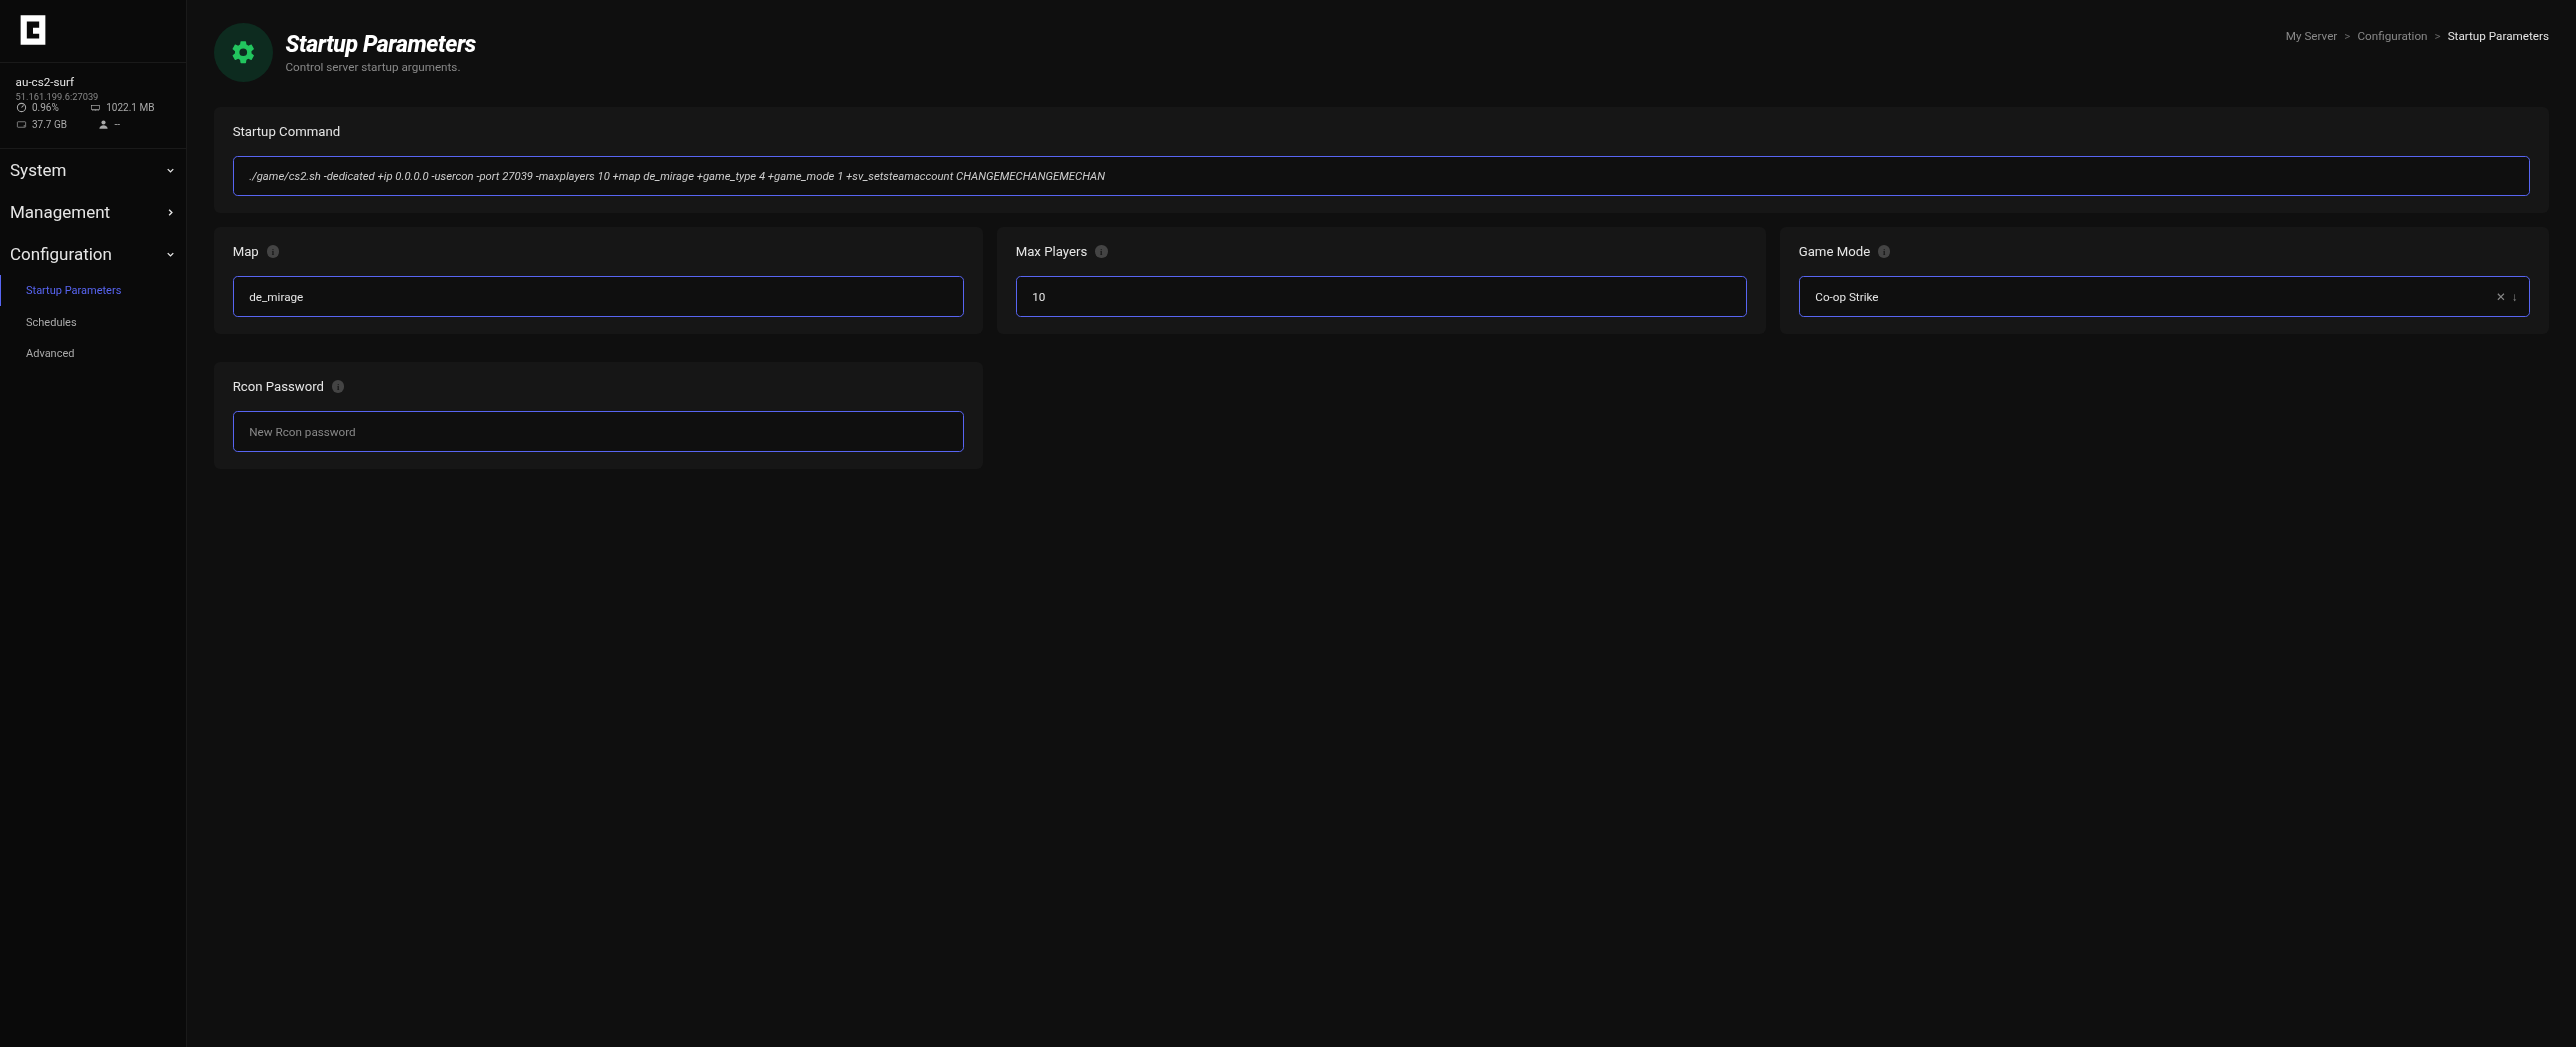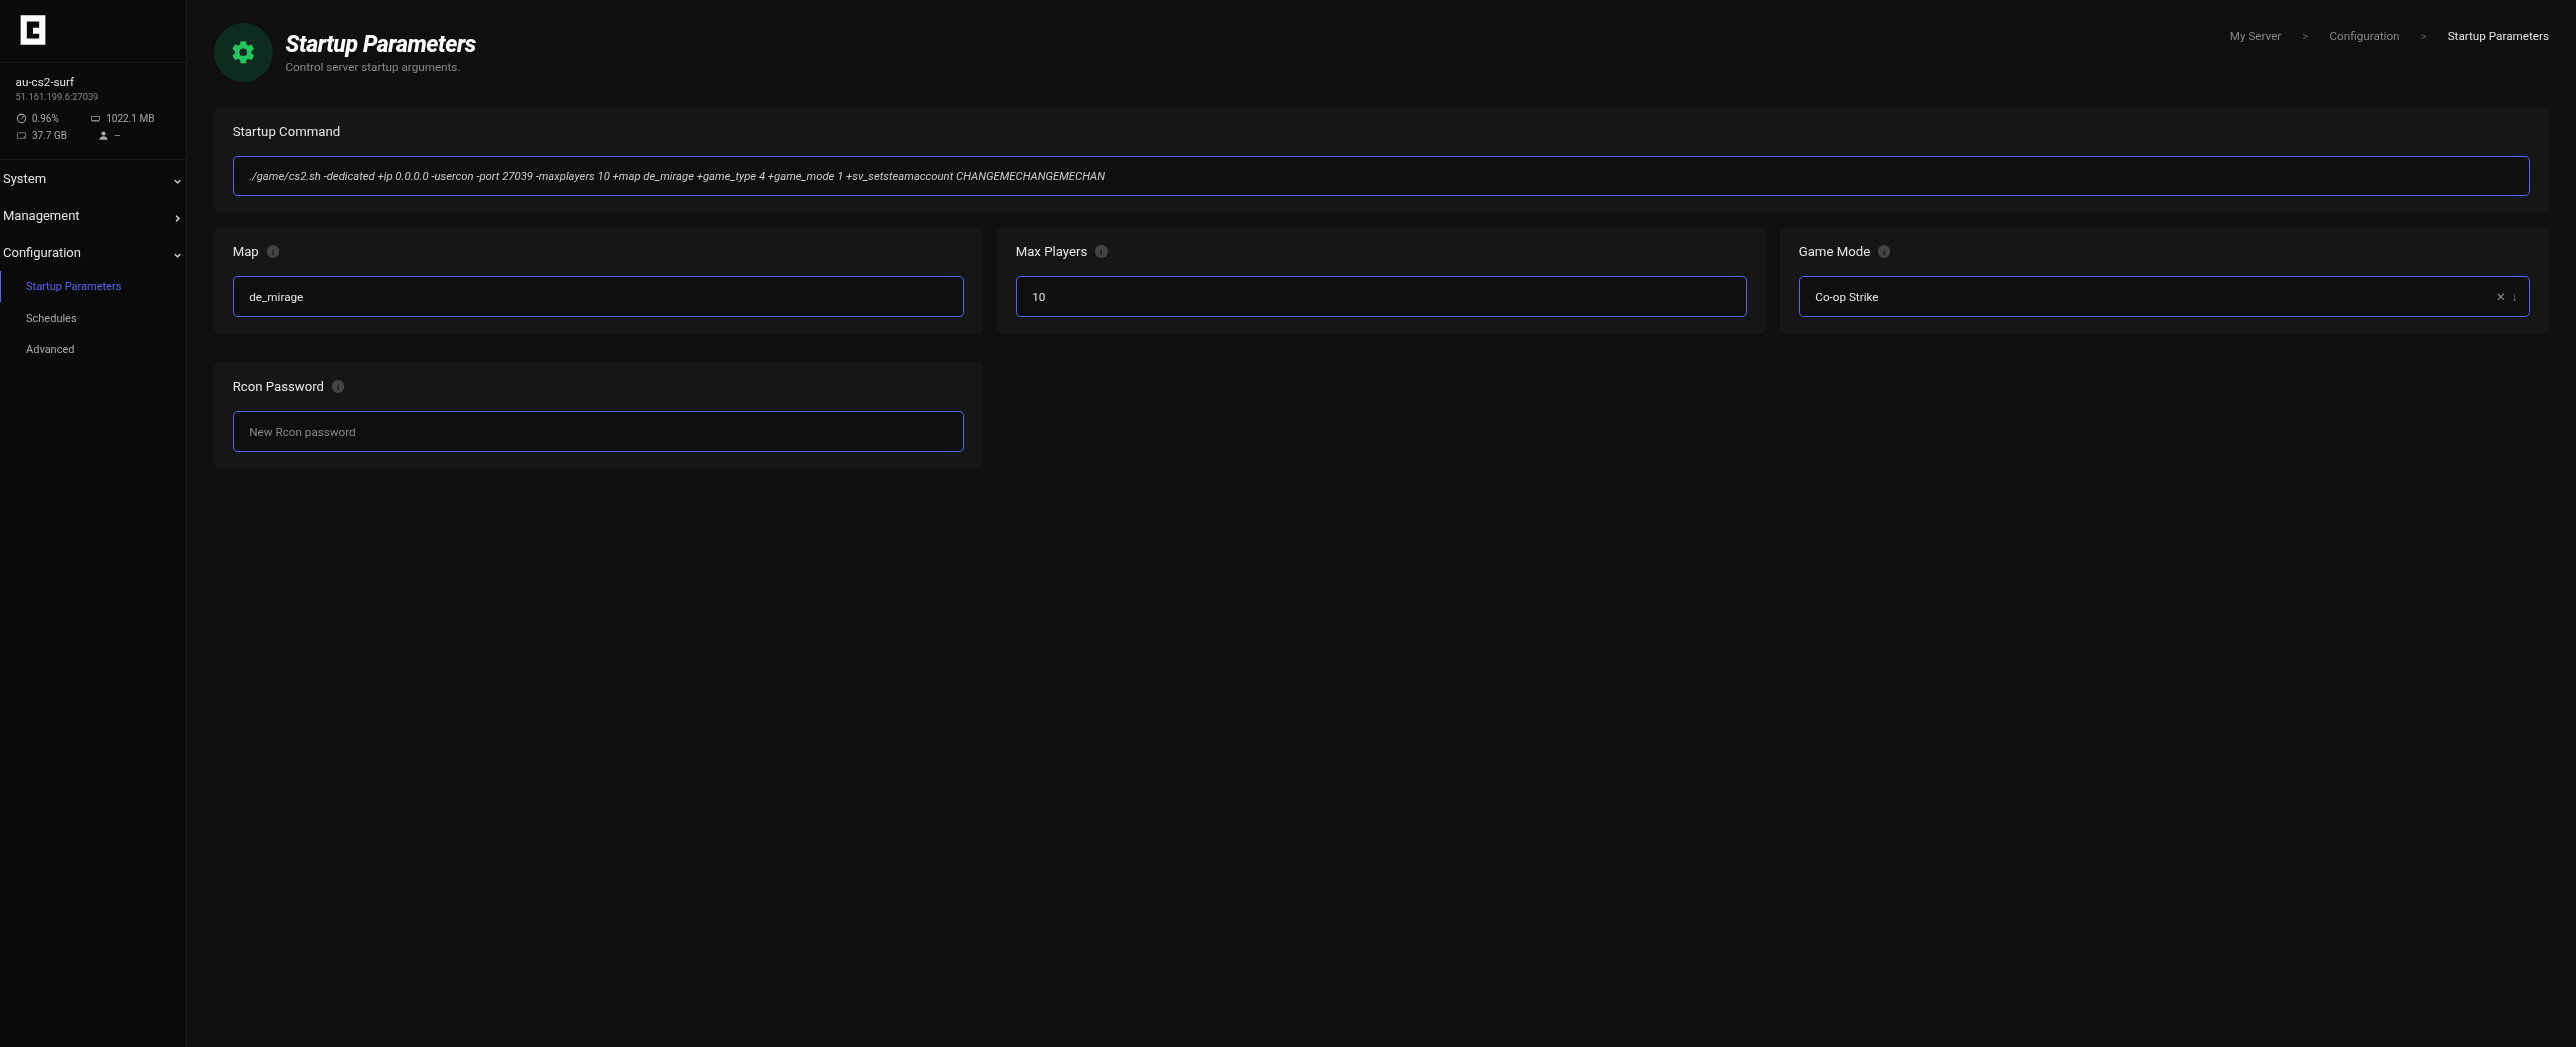--- a/index.html
+++ b/index.html
@@ -35,21 +35,20 @@
       border-bottom: 0.8px solid #1a1a1a;
     }
     .server-name {
       color: #e5e5e5;
       font-size: 11.7px;
       margin-bottom: 1.6px;
     }
     .server-addr {
       color: #888;
       font-size: 9.3px;
-      margin-bottom: 11px;
     }
     .stats-row {
       display: flex;
       gap: 31px;
       margin-bottom: 6.2px;
     }
     .stat {
       display: flex;
       align-items: center;
       gap: 5.4px;
@@ -60,25 +59,25 @@
       width: 11px;
       height: 11px;
       display: inline-flex;
     }
     .nav-section {
       padding: 0;
     }
     .nav-header {
       display: flex;
       justify-content: space-between;
-      align-items: flex-end;
-      padding: 11px 3px;
+      align-items: flex-start;
+      padding: 11px 10px;
       cursor: pointer;
       color: #e5e5e5;
-      font-size: 13px;
+      font-size: 17px;
     }
     .nav-items {
       list-style: none;
     }
     .nav-item {
       padding: 9.3px 15.6px 9.3px 25px;
       color: #aaa;
       font-size: 11px;
       cursor: pointer;
       border-left: 1.6px solid transparent;
@@ -131,21 +130,21 @@
       letter-spacing: -0.4px;
     }
     .title-text p {
       color: #888;
       font-size: 11.7px;
       margin-top: 1.6px;
     }
     .breadcrumb {
       display: flex;
       align-items: center;
-      gap: 21px;
+      gap: 7px;
       color: #888;
       font-size: 11.7px;
       margin-top: 6.2px;
     }
     .breadcrumb span.sep {
       color: #666;
     }
     .breadcrumb span.current {
       color: #e5e5e5;
     }

